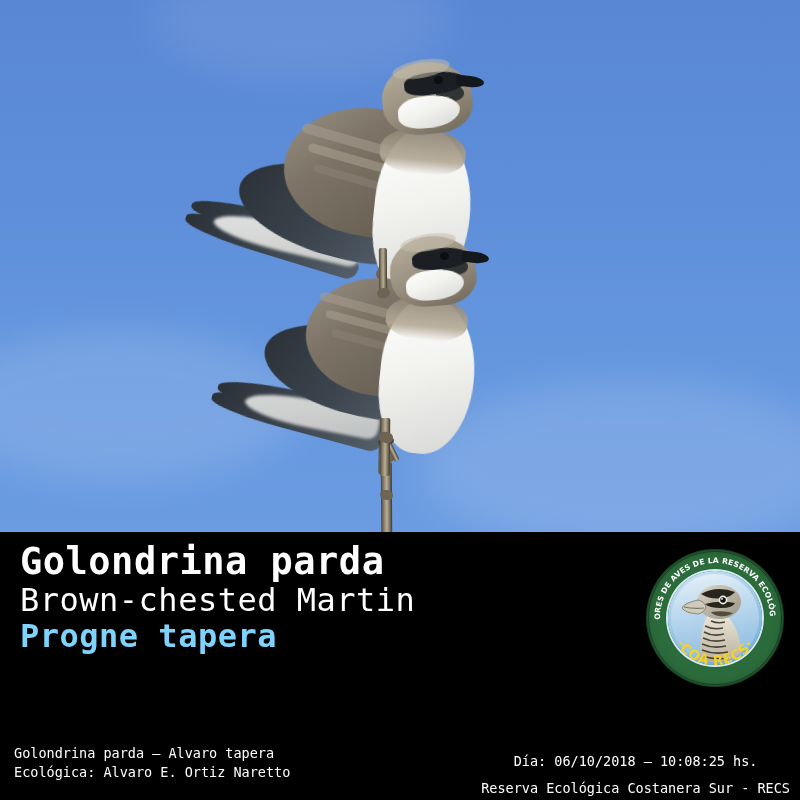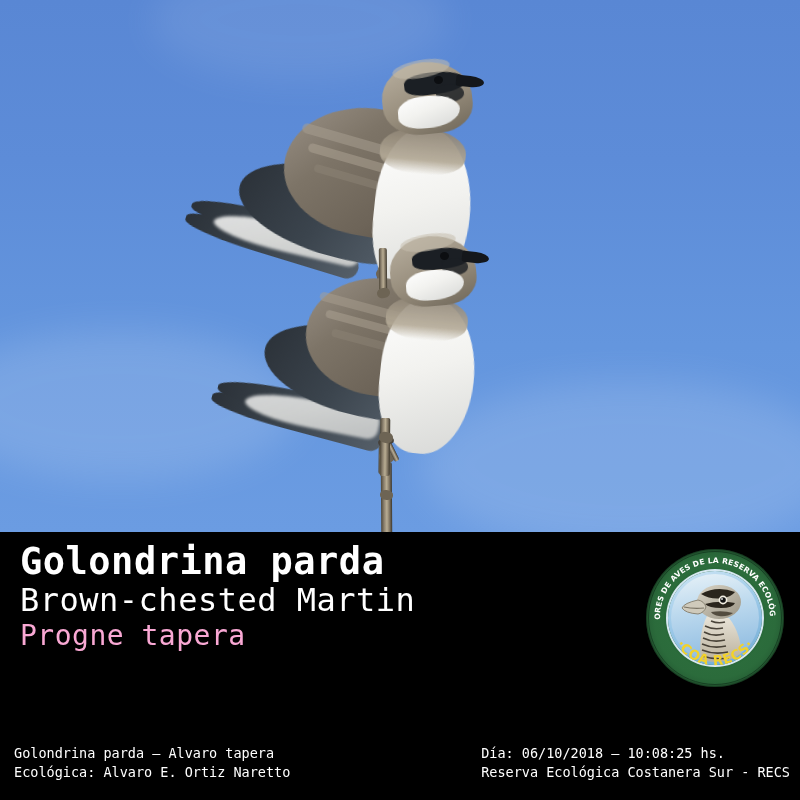--- a/index.html
+++ b/index.html
@@ -33,41 +33,41 @@
 
   .soft{filter:blur(.6px);}
   .softer{filter:blur(1.4px);}
 
   
   #banner{position:absolute;left:0;top:532px;width:800px;height:268px;background:#000;}
 
   #titleblock{position:absolute;left:20px;top:10px;}
   .t1{color:#ffffff;font-size:37px;line-height:40px;font-weight:700;letter-spacing:.5px;white-space:nowrap;}
   .t2{color:#ffffff;font-size:32px;line-height:37px;font-weight:400;letter-spacing:.5px;white-space:nowrap;}
-  .t3{color:#f9a8d4;font-size:28px;line-height:34px;font-weight:400;letter-spacing:.5px;white-space:nowrap;}
+  .t3{color:#7dd3fc;font-size:32px;line-height:34px;font-weight:700;letter-spacing:.5px;white-space:nowrap;}
 
   
   #logo{position:absolute;left:646px;top:549px;width:138px;height:138px;}
   .logo-outer{position:absolute;inset:0;border-radius:50%;
               background:radial-gradient(circle at 50% 50%, #2f7340 0%, #2b6b3b 62%, #1d4a2a 88%, #0d2315 100%);
               box-shadow:0 0 3px #000 inset;}
   .logo-rim{position:absolute;inset:2px;border-radius:50%;border:1px solid #174023;}
   .logo-inner-ring{position:absolute;inset:22px;border-radius:50%;
               background:linear-gradient(160deg,#cfe6f5 0%,#9cc9e8 45%,#6ea9d4 100%);
               box-shadow:0 0 0 2px #d8e8f2, 0 0 0 4px #2a6a3a;}
   .logo-center{position:absolute;inset:25px;border-radius:50%;overflow:hidden;
               background:linear-gradient(170deg,#e8f2f8 0%,#bcd9ee 40%,#86b6de 100%);}
   .arc-text{position:absolute;inset:0;pointer-events:none;}
   .arc-text text{font-family:"DejaVu Sans","Liberation Sans",sans-serif;font-weight:700;}
 
   
   .cap{position:absolute;color:#ffffff;font-size:13.5px;line-height:19px;white-space:nowrap;font-weight:400;}
   #cap-left{left:14px;top:744px;}
   #cap-right{right:10px;top:744px;text-align:right;}
-  #cap-right div{text-align:left;}
+  #cap-right div{text-align:center;margin-top:8px;}
 </style>
 </head>
 <body>
 
 <div id="page">
 
   <div id="photo">
 
     <div class="cloudwash" style="left:-60px;top:330px;width:360px;height:150px;"></div>
     <div class="cloudwash" style="left:420px;top:380px;width:420px;height:170px;"></div>

